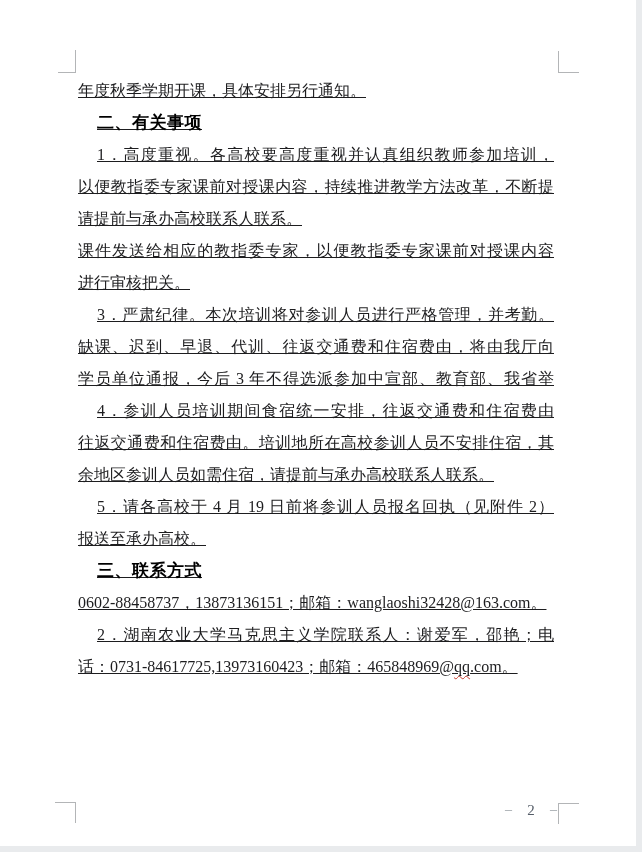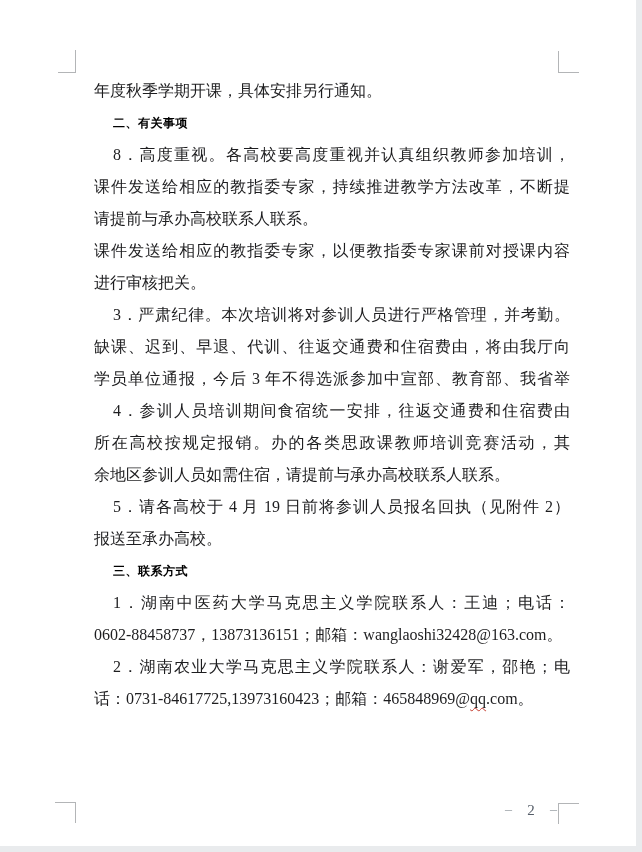--- a/index.html
+++ b/index.html
@@ -13,29 +13,29 @@
     background:#ffffff;
   }
   
   .mark{position:absolute;border:0 solid #b3b5b7;}
   .mark.tl{left:58px;top:50px;width:17px;height:22px;border-right-width:1px;border-bottom-width:1px;}
   .mark.tr{left:558px;top:51px;width:20px;height:21px;border-left-width:1px;border-bottom-width:1px;}
   .mark.bl{left:55px;top:802px;width:20px;height:20px;border-right-width:1px;border-top-width:1px;}
   .mark.br{left:558px;top:803px;width:20px;height:20px;border-left-width:1px;border-top-width:1px;}
 
   .textarea{
-    position:absolute;left:94px;top:75px;width:476px;
-    color:#1d1d1f;font-size:16px;line-height:32px;
+    position:absolute;left:78px;top:75px;width:476px;
+    color:#1d1d1f;font-size:16px;line-height:32px;text-decoration:underline;
   }
   .ln{height:32px;white-space:nowrap;}
   .j{white-space:normal;text-align:justify;text-align-last:justify;text-justify:inter-character;}
   .ind{text-indent:19px;}
   .h{
     font-family:"Liberation Sans","DejaVu Sans",sans-serif;
-    font-weight:700;font-size:12px;color:#000;letter-spacing:0.5px;
+    font-weight:700;font-size:17px;color:#000;letter-spacing:0.5px;
   }
   .sq{
     text-decoration:underline;
     text-decoration-style:wavy;
     text-decoration-color:#c43b2e;
     text-decoration-thickness:1px;
     text-underline-offset:3px;
   }
   .pagenum{
     position:absolute;left:505px;top:799px;width:52px;height:22px;
@@ -51,35 +51,34 @@
 <div class="page">
 
   <div class="mark tl"></div>
   <div class="mark tr"></div>
   <div class="mark bl"></div>
   <div class="mark br"></div>
 
   <div class="textarea">
     <div class="ln">年度秋季学期开课，具体安排另行通知。</div>
     <div class="ln h ind">二、有关事项</div>
-    <div class="ln j ind">8．高度重视。各高校要高度重视并认真组织教师参加培训，</div>
-    <div class="ln j">课件发送给相应的教指委专家，持续推进教学方法改革，不断提</div>
+    <div class="ln j ind">1．高度重视。各高校要高度重视并认真组织教师参加培训，</div>
+    <div class="ln j">以便教指委专家课前对授课内容，持续推进教学方法改革，不断提</div>
     <div class="ln">请提前与承办高校联系人联系。</div>
     <div class="ln j">课件发送给相应的教指委专家，以便教指委专家课前对授课内容</div>
     <div class="ln">进行审核把关。</div>
     <div class="ln j ind">3．严肃纪律。本次培训将对参训人员进行严格管理，并考勤。</div>
     <div class="ln j">缺课、迟到、早退、代训、往返交通费和住宿费由，将由我厅向</div>
     <div class="ln j">学员单位通报，今后 3 年不得选派参加中宣部、教育部、我省举</div>
     <div class="ln j ind">4．参训人员培训期间食宿统一安排，往返交通费和住宿费由</div>
-    <div class="ln j">所在高校按规定报销。办的各类思政课教师培训竞赛活动，其</div>
+    <div class="ln j">往返交通费和住宿费由。培训地所在高校参训人员不安排住宿，其</div>
     <div class="ln">余地区参训人员如需住宿，请提前与承办高校联系人联系。</div>
     <div class="ln j ind">5．请各高校于 4 月 19 日前将参训人员报名回执（见附件 2）</div>
     <div class="ln">报送至承办高校。</div>
     <div class="ln h ind">三、联系方式</div>
-    <div class="ln j ind">1．湖南中医药大学马克思主义学院联系人：王迪；电话：</div>
     <div class="ln">0602-88458737，13873136151；邮箱：wanglaoshi32428@163.com。</div>
     <div class="ln j ind">2．湖南农业大学马克思主义学院联系人：谢爱军，邵艳；电</div>
     <div class="ln">
       <span>话：0731-84617725,13973160423；邮箱：465848969@</span><span class="sq">qq</span><span>.com。</span>
     </div>
   </div>
 
   <div class="pagenum">
     <span class="dash">–</span>
     <span class="num">2</span>

